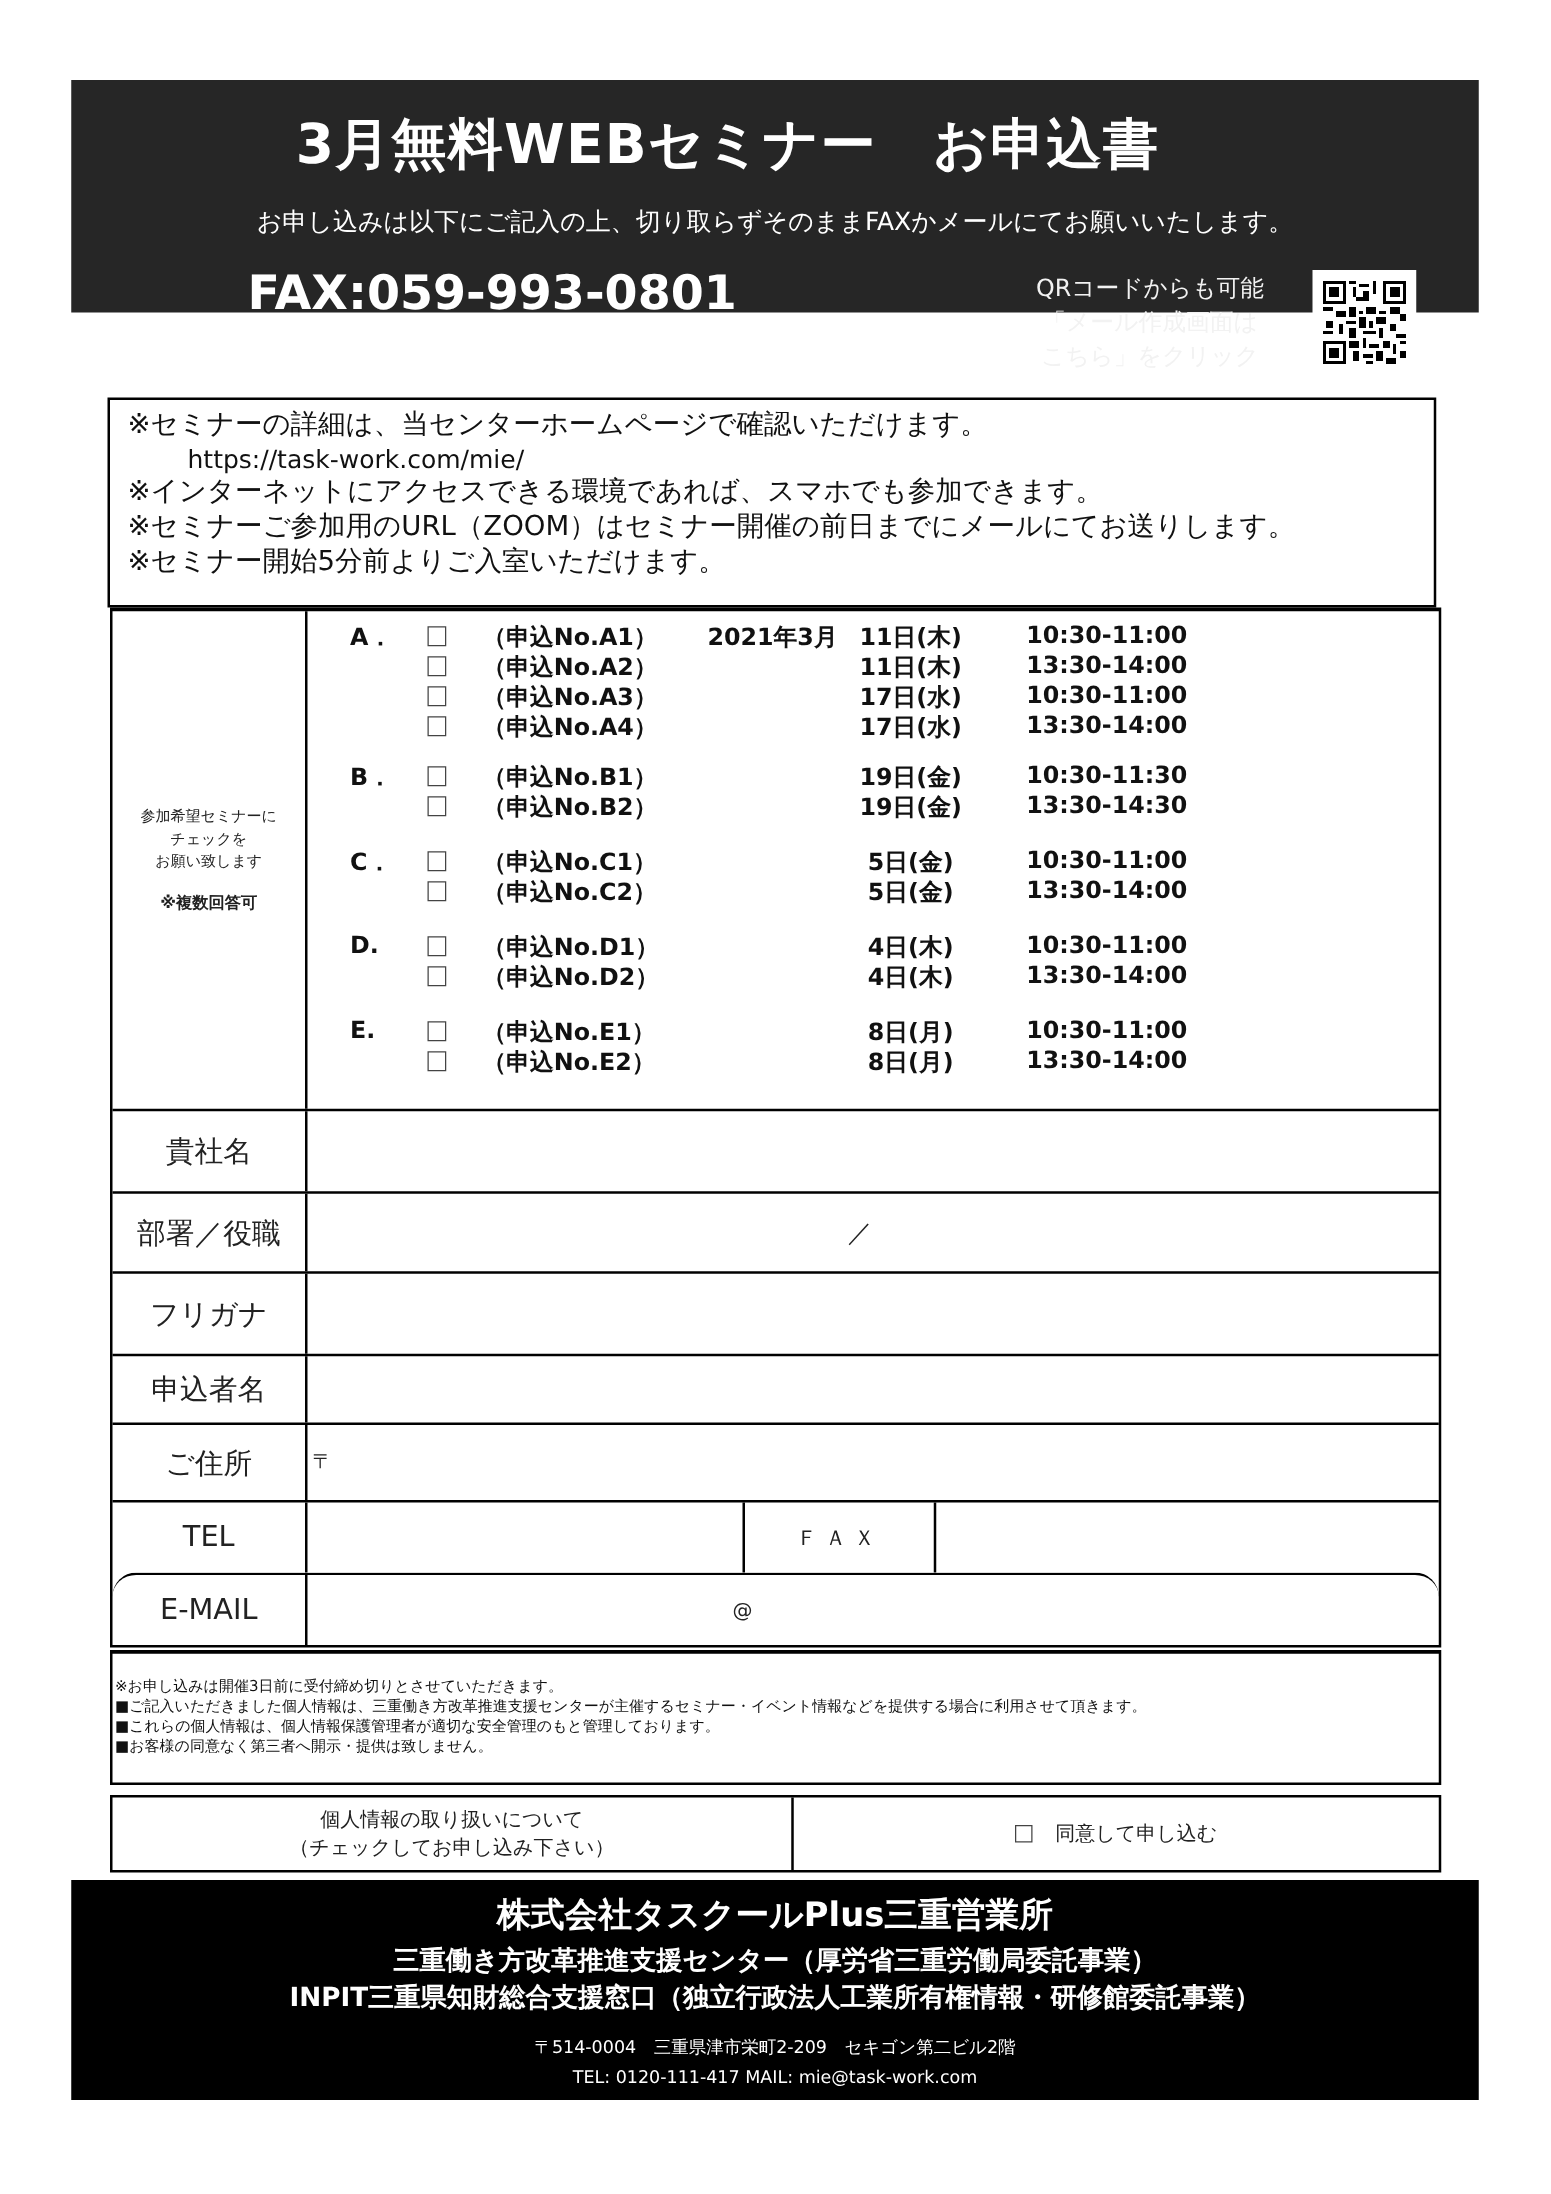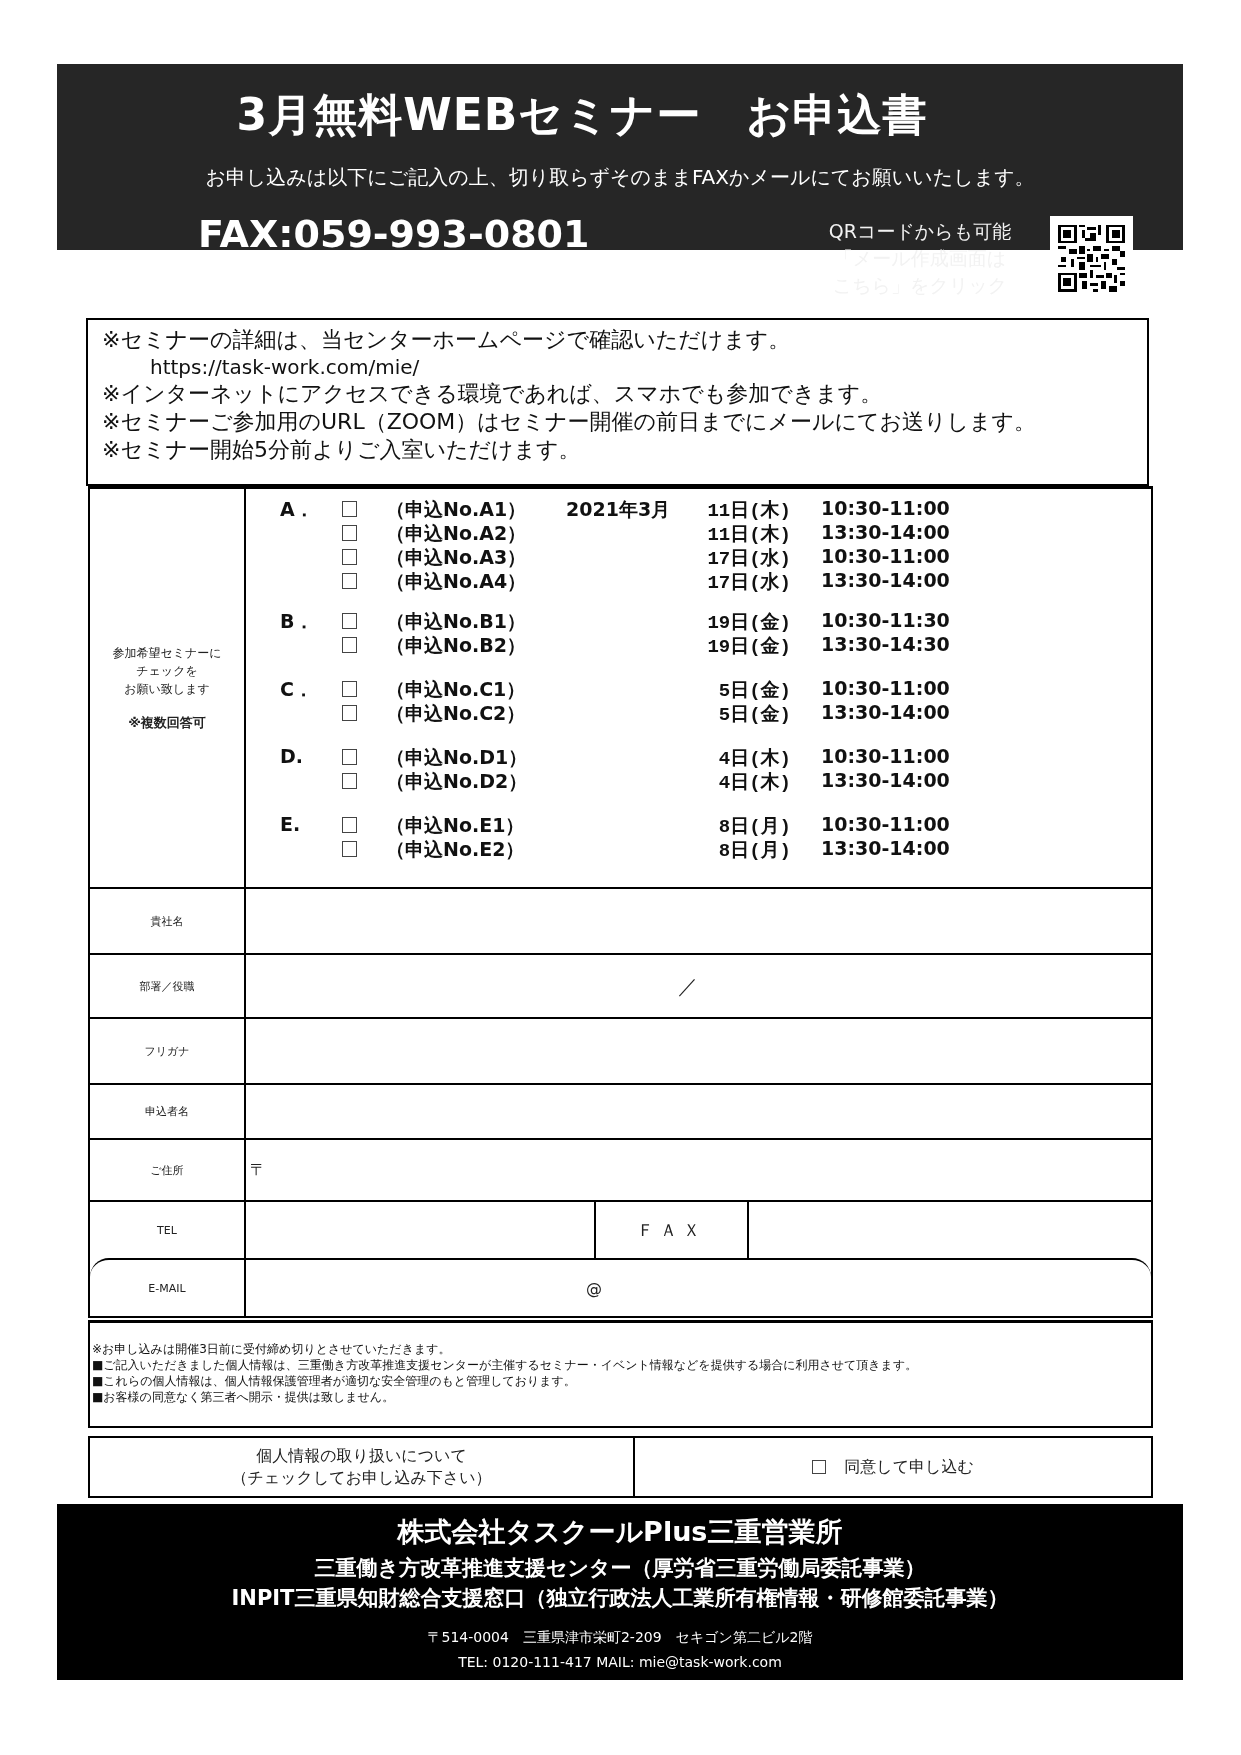--- a/index.html
+++ b/index.html
@@ -16,33 +16,33 @@
   .header .qr { position: absolute; left: 993px; top: 152px; width: 83px; height: 84px; background: #fff; padding: 8px; }
   .qr svg { width: 100%; height: 100%; display: block; }
 
   .notice { position: absolute; left: 86px; top: 318px; width: 1063px; height: 168px; border: 2px solid #000; background: #fff; padding: 6px 0 0 14px; }
   .notice .line { font-size: 22px; line-height: 28px; white-space: nowrap; color: #111; }
   .notice .url { font-size: 20px; padding-left: 48px; line-height: 26px; }
 
   .form { position: absolute; left: 88px; top: 486px; width: 1065px; border: 2px solid #000; border-top: 3px solid #000; }
   .row { position: relative; display: flex; border-top: 2px solid #000; }
   .row:first-child { border-top: none; }
-  .lab { width: 156px; border-right: 2px solid #000; display: flex; align-items: center; justify-content: center; text-align: center; font-size: 11px; color: #222; }
+  .lab { width: 156px; border-right: 2px solid #000; display: flex; align-items: center; justify-content: center; text-align: center; font-size: 23px; color: #222; }
   .val { flex: 1; position: relative; }
 
   .seminar-row { height: 398px; }
   .seminar-lab { flex-direction: column; font-size: 12px; line-height: 18px; }
   .seminar-lab .multi { font-weight: bold; font-size: 13px; margin-top: 16px; }
   .sem-list { position: absolute; left: 0; top: 8px; }
   .sem { position: absolute; height: 24px; width: 800px; font-size: 19px; font-weight: bold; white-space: nowrap; color: #111; }
   .sem .letter { position: absolute; left: 34px; }
   .sem .cb { position: absolute; left: 96px; top: 4px; width: 15px; height: 16px; border: 1.5px solid #444; cursor: pointer; }
   .sem .code { position: absolute; left: 140px; }
   .sem .year { position: absolute; left: 320px; }
-  .sem .day { position: absolute; left: 420px; width: 125px; text-align: right; font-family: Liberation Mono, monospace; }
+  .sem .day { position: absolute; left: 420px; width: 125px; text-align: center; }
   .sem .time { position: absolute; left: 575px; }
 
   .r-company { height: 66px; }
   .r-dept { height: 64px; }
   .r-kana { height: 66px; }
   .r-name { height: 55px; }
   .r-addr { height: 62px; }
   .r-tel { height: 58px; }
   .r-mail { height: 58px; border-radius: 19px; }
   .input { position: absolute; inset: 0; border: none; background: transparent; font-size: 17px; padding: 0 10px; outline: none; }

